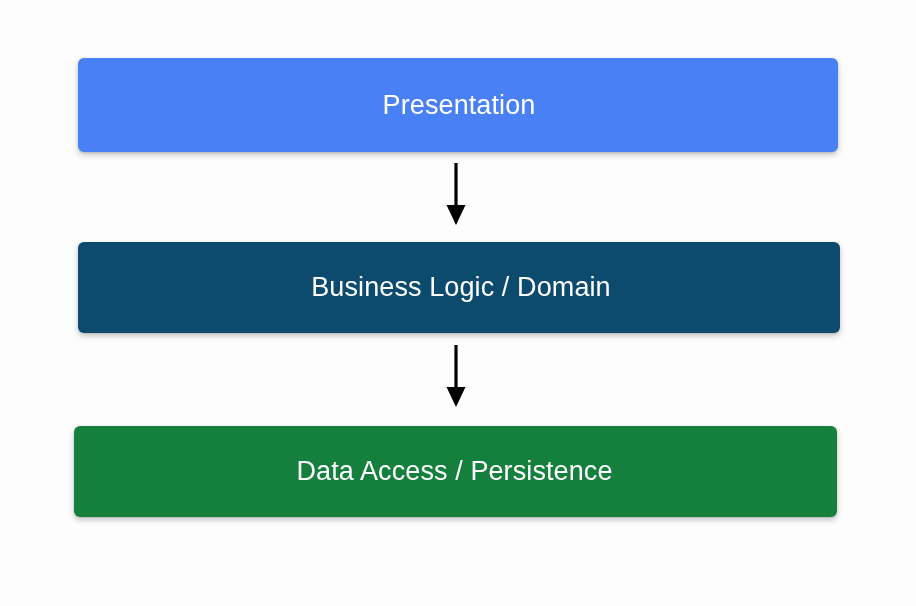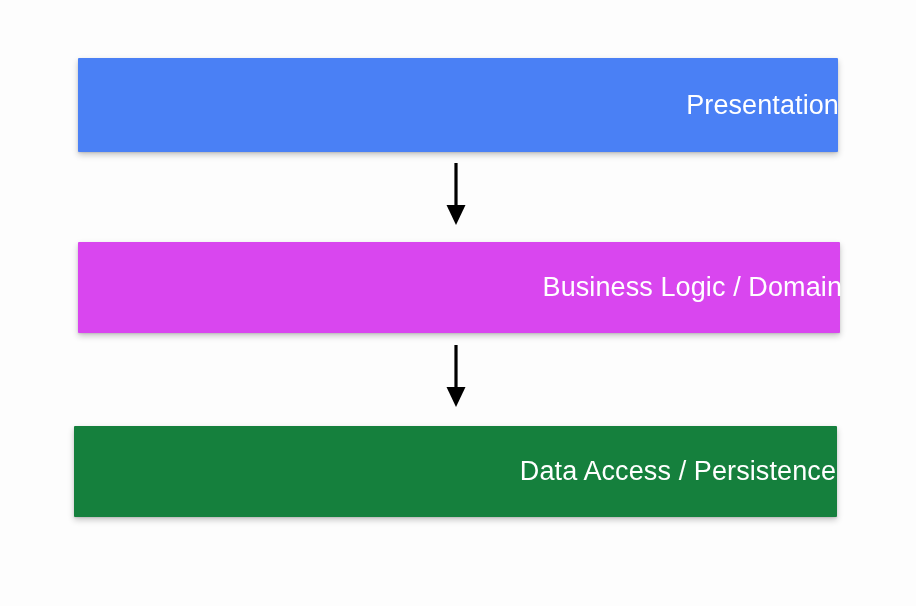--- a/index.html
+++ b/index.html
@@ -18,22 +18,22 @@
     position: relative;
     width: 916px;
     height: 606px;
     background: #fdfdfd;
   }
 
   .layer-box {
     position: absolute;
     display: flex;
     align-items: center;
-    justify-content: flex-end;
-    border-radius: 1px;
+    justify-content: center;
+    border-radius: 6px;
     box-shadow: 0 3px 6px rgba(0,0,0,0.22), 0 1px 2px rgba(0,0,0,0.10);
     box-sizing: border-box;
   }
 
   .layer-label {
     color: #ffffff;
     font-size: 27px;
     font-weight: 400;
     letter-spacing: 0.1px;
     line-height: 1;
@@ -98,21 +98,21 @@
     <span class="layer-label" style="color: rgb(255, 255, 255);">Presentation</span>
   </div>
 
   <div class="flow-arrow" id="arrow-presentation-to-business">
     <svg viewBox="0 0 32 62" preserveAspectRatio="none">
       <line x1="16" y1="0" x2="16" y2="44" stroke="#000000" stroke-width="3.2"></line>
       <polygon points="6.5,42 25.5,42 16,62" fill="#000000"></polygon>
     </svg>
   </div>
 
-  <div class="layer-box" id="box-business-logic" style="background:#d946ef">
+  <div class="layer-box" id="box-business-logic" style="background:#0c4a6e">
     <span class="layer-label" style="color: rgb(255, 255, 255);">Business Logic / Domain</span>
   </div>
 
   <div class="flow-arrow" id="arrow-business-to-data">
     <svg viewBox="0 0 32 62" preserveAspectRatio="none">
       <line x1="16" y1="0" x2="16" y2="44" stroke="#000000" stroke-width="3.2"></line>
       <polygon points="6.5,42 25.5,42 16,62" fill="#000000"></polygon>
     </svg>
   </div>
 

